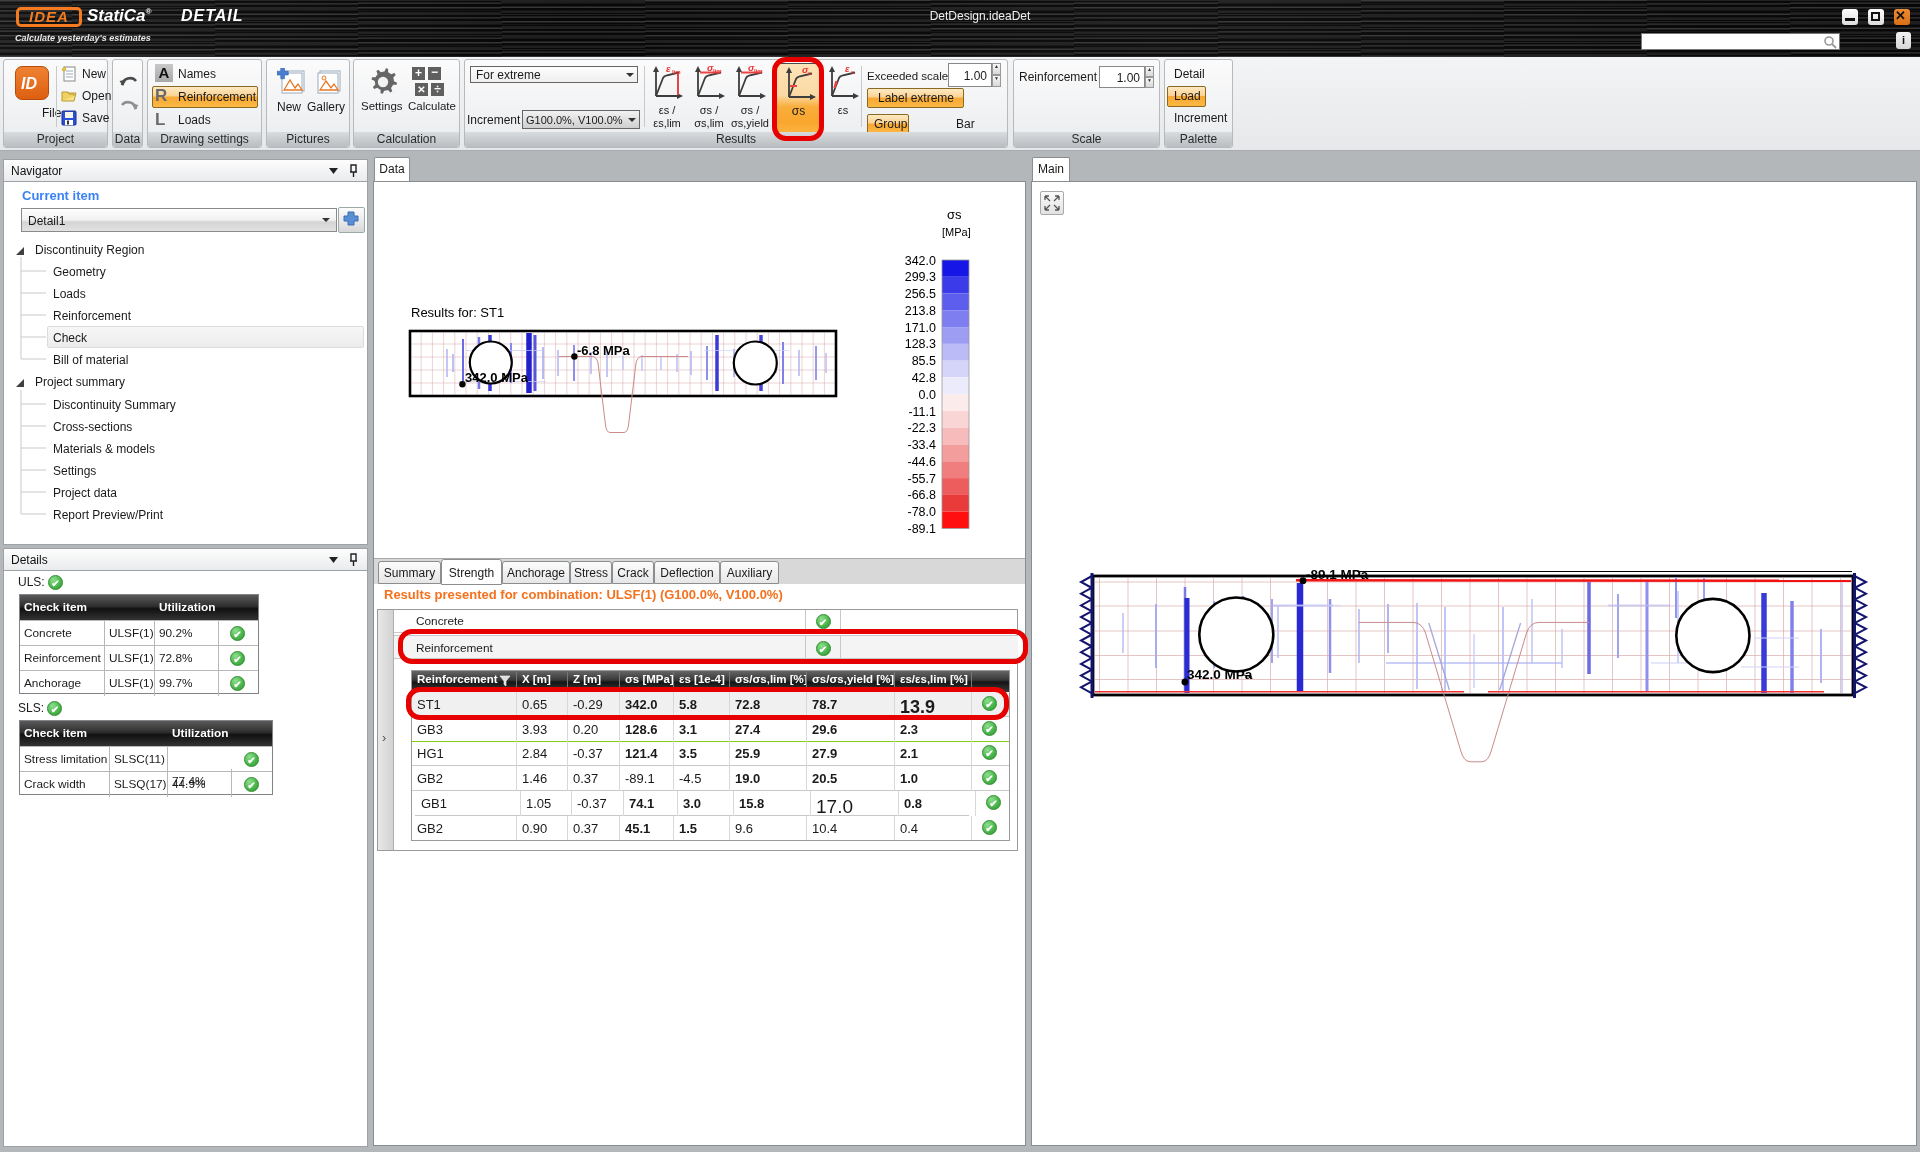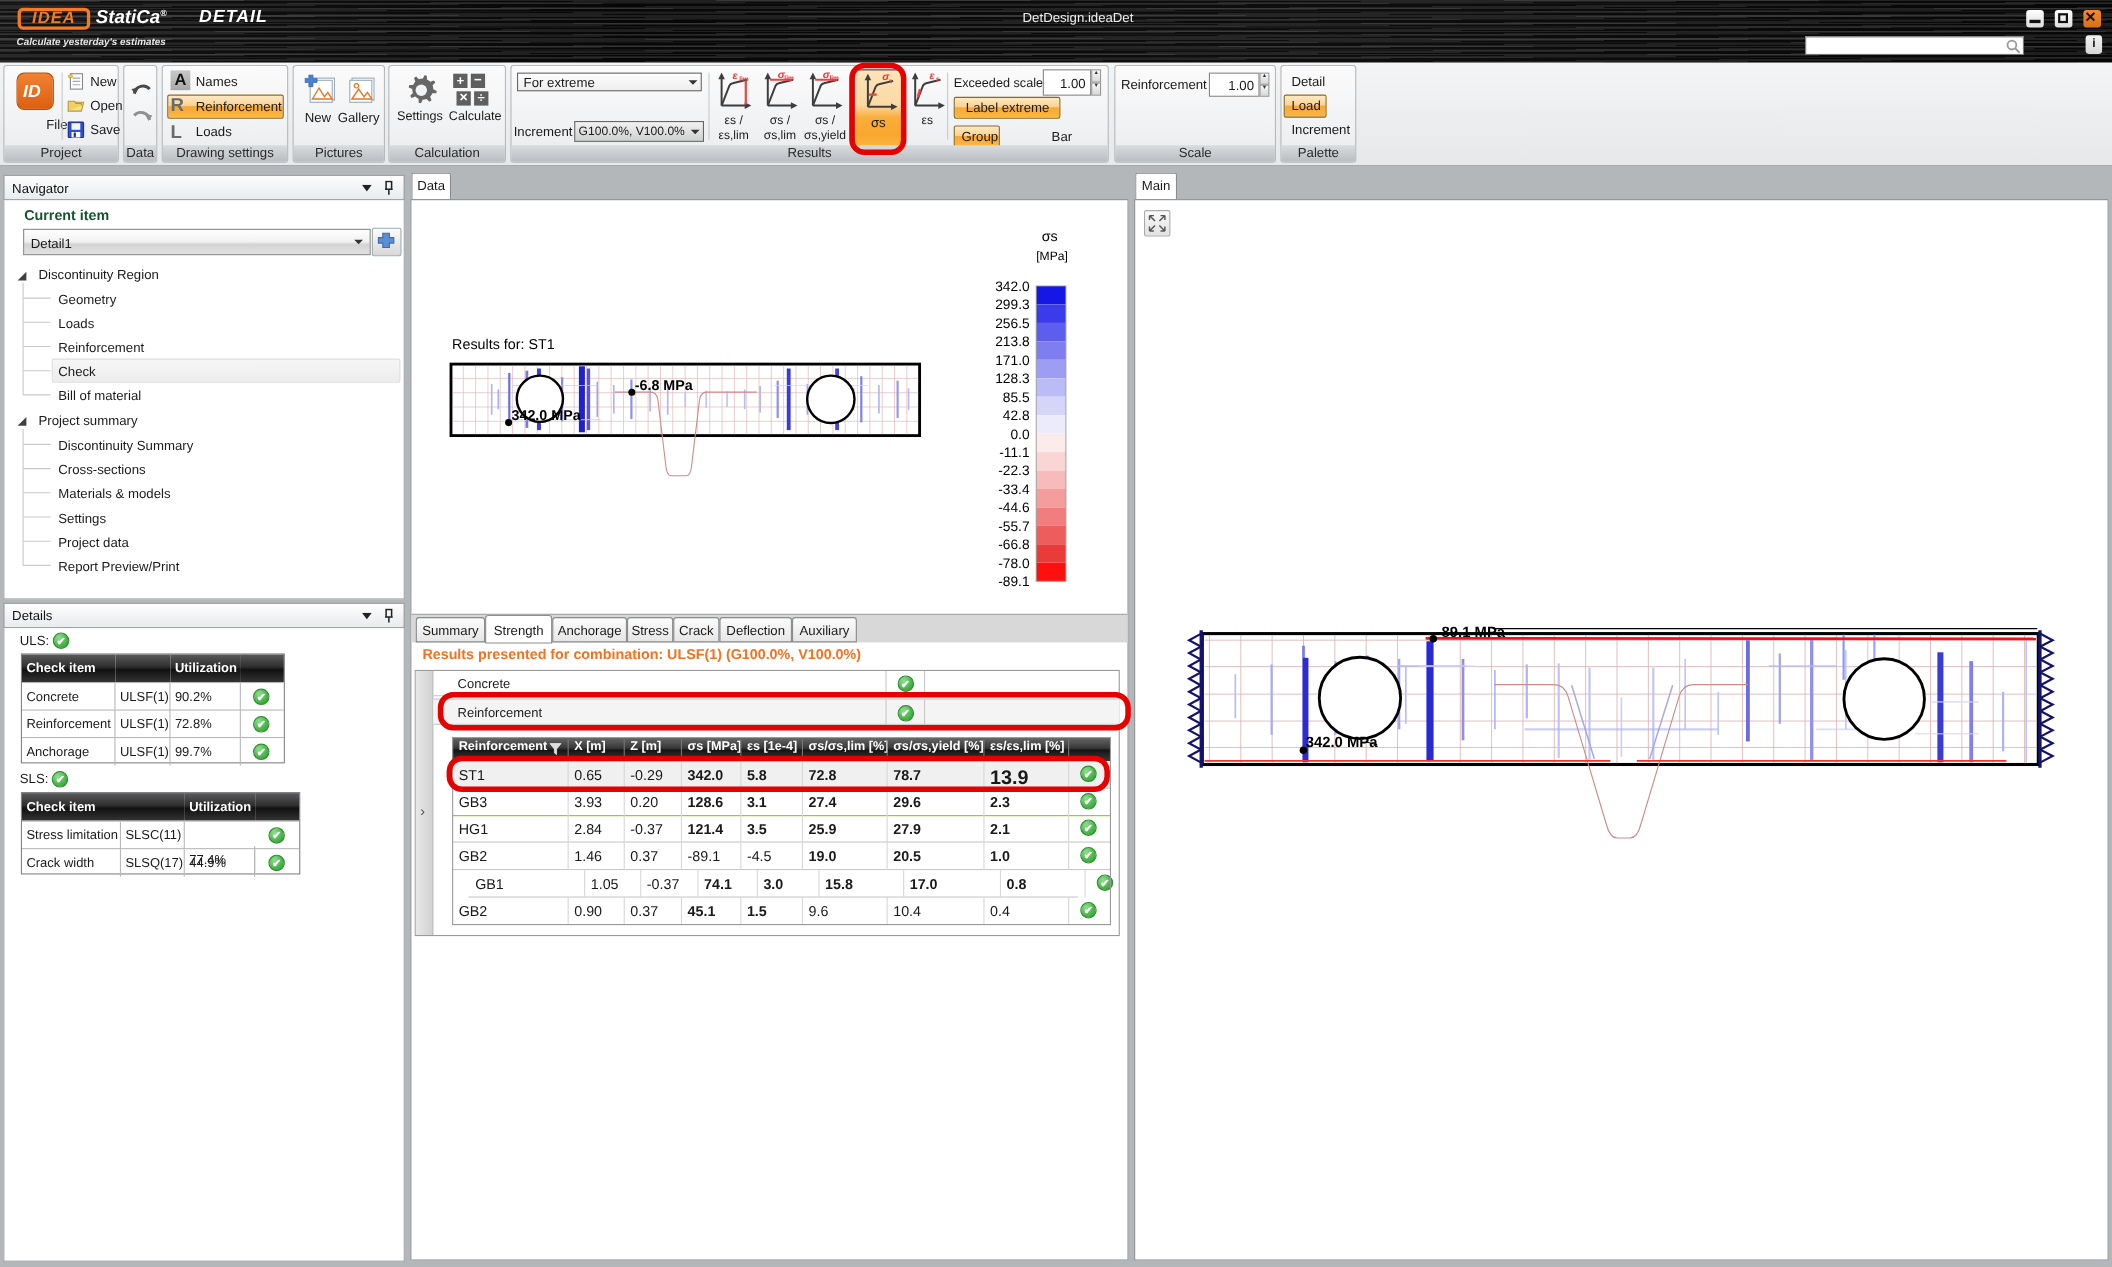--- a/index.html
+++ b/index.html
@@ -260,21 +260,21 @@
 
  <div class="ptitle" style="left:3px;top:159px;width:365px;">Navigator
    <svg class="abs" style="right:28px;top:8px;" width="10" height="7">
           <path d="M0 0 h9 l-4.5 6z" fill="#222"></path>
         </svg>
    <svg class="abs" style="right:8px;top:4px;" width="11" height="14">
           <path d="M3 1 h5 v7 h-5z M2 8 h7 M5.5 8 v5" stroke="#222" stroke-width="1.4" fill="none"></path>
         </svg>
  </div>
  <div class="pbody" style="left:3px;top:182px;width:365px;height:363px;">
-   <div class="abs" style="left:18px;top:6px;color:#14532d;font-weight:bold;font-size:13px;">Current item</div>
+   <div class="abs" style="left:18px;top:6px;color:#3b82f6;font-weight:bold;font-size:13px;">Current item</div>
    <div class="combo" style="left:17px;top:26px;width:316px;height:24px;background:linear-gradient(#fefefe 0,#f2f2f2 48%,#d4d4d4 60%,#e2e2e2 100%);border-color:#8a8a8a;">
           <span style="position:absolute;left:6px;top:5px;">Detail1</span>
           <span class="arr" style="right:6px;"></span>
         </div>
    <div class="abs" style="left:334px;top:25px;width:27px;height:26px;border:1px solid #9aa;border-radius:2px;background:linear-gradient(#fcfcfc,#d8d8d8);">
      <svg width="25" height="24">
             <path d="M9 5 h6 v4 h4 v5 h-4 v4 h-6 v-4 h-4 v-5 h4z" fill="#5a8fd4" stroke="#3a6db4" stroke-width="1" transform="translate(0,-1)"></path>
           </svg>
    </div>
    <svg class="abs" style="left:11px;top:64px;" width="10" height="10">
@@ -613,28 +613,28 @@
               <span class="abs" style="left:105px;top:0;width:1px;height:25px;background:#d8d8d8;"></span>
               <span class="abs" style="left:156px;top:0;width:1px;height:25px;background:#d8d8d8;"></span>
               <span class="abs" style="left:208px;top:0;width:1px;height:25px;background:#d8d8d8;"></span>
               <span class="abs" style="left:262px;top:0;width:1px;height:25px;background:#d8d8d8;"></span>
               <span class="abs" style="left:318px;top:0;width:1px;height:25px;background:#d8d8d8;"></span>
               <span class="abs" style="left:395px;top:0;width:1px;height:25px;background:#d8d8d8;"></span>
               <span class="abs" style="left:483px;top:0;width:1px;height:25px;background:#d8d8d8;"></span>
               <span class="abs" style="left:560px;top:0;width:1px;height:25px;background:#d8d8d8;"></span>
               <span class="chk abs" style="left:571px;top:4px;">✔</span>
             </div>
-            <div class="abs" style="left:15px;top:121px;width:554px;height:25px;border-bottom:1px solid #c8c8c8;">
+            <div class="abs" style="left:4px;top:121px;width:554px;height:25px;border-bottom:1px solid #c8c8c8;">
               <span class="abs" style="left:6px;top:5px;font-size:13px;">GB1</span>
               <span class="abs" style="left:111px;top:5px;font-size:13px;">1.05</span>
               <span class="abs" style="left:162px;top:5px;font-size:13px;">-0.37</span>
               <span class="abs" style="left:214px;top:5px;font-size:13px;font-weight:bold;">74.1</span>
               <span class="abs" style="left:268px;top:5px;font-size:13px;font-weight:bold;">3.0</span>
               <span class="abs" style="left:324px;top:5px;font-size:13px;font-weight:bold;">15.8</span>
-              <span class="abs" style="left:401px;top:5px;font-size:13px;font-weight:bold;">17.0</span>
+              <span class="abs" style="left:401px;top:5px;font-size:19px;font-weight:normal;">17.0</span>
               <span class="abs" style="left:489px;top:5px;font-size:13px;font-weight:bold;">0.8</span>
               <span class="abs" style="left:105px;top:0;width:1px;height:25px;background:#d8d8d8;"></span>
               <span class="abs" style="left:156px;top:0;width:1px;height:25px;background:#d8d8d8;"></span>
               <span class="abs" style="left:208px;top:0;width:1px;height:25px;background:#d8d8d8;"></span>
               <span class="abs" style="left:262px;top:0;width:1px;height:25px;background:#d8d8d8;"></span>
               <span class="abs" style="left:318px;top:0;width:1px;height:25px;background:#d8d8d8;"></span>
               <span class="abs" style="left:395px;top:0;width:1px;height:25px;background:#d8d8d8;"></span>
               <span class="abs" style="left:483px;top:0;width:1px;height:25px;background:#d8d8d8;"></span>
               <span class="abs" style="left:560px;top:0;width:1px;height:25px;background:#d8d8d8;"></span>
               <span class="chk abs" style="left:571px;top:4px;">✔</span>

